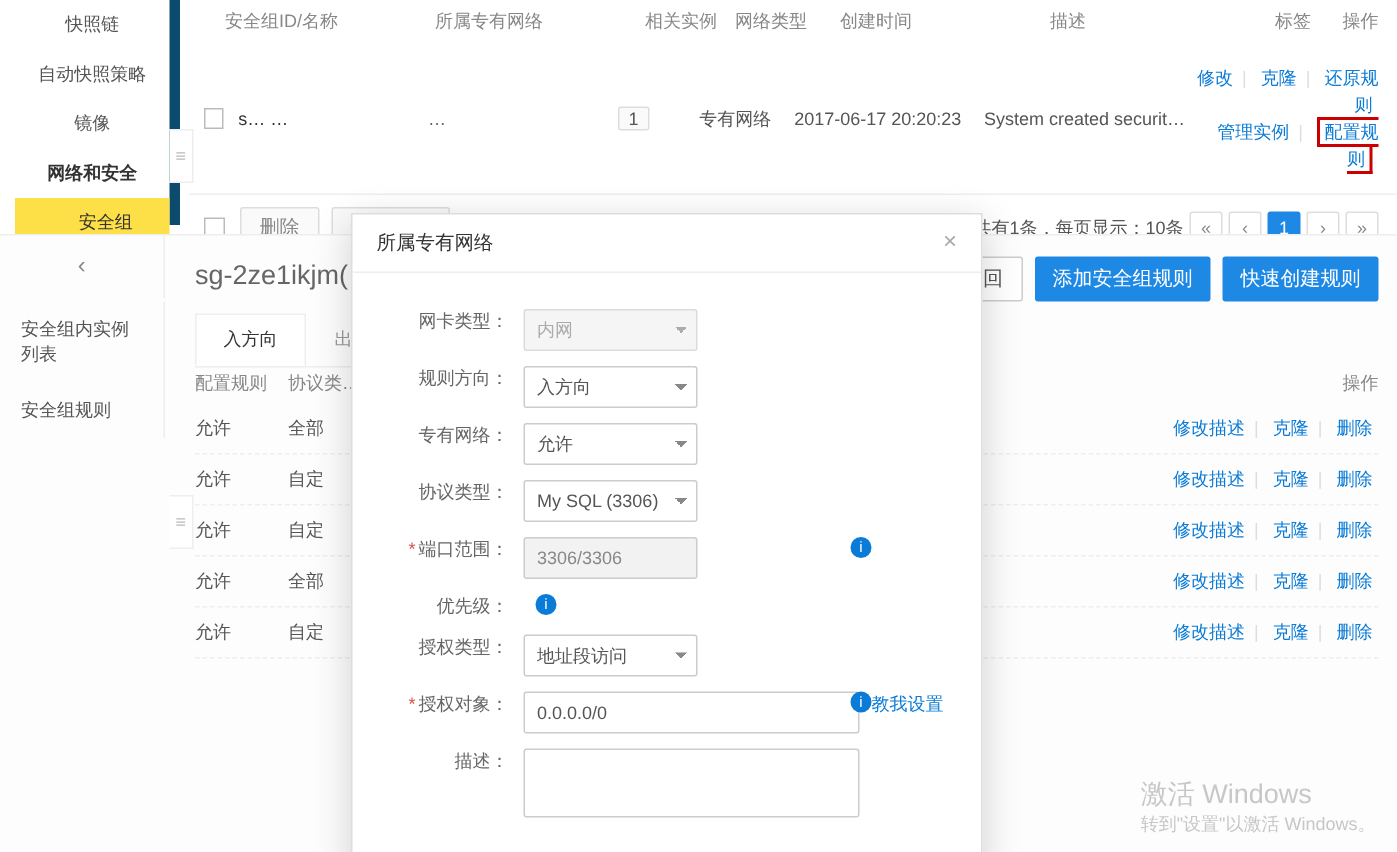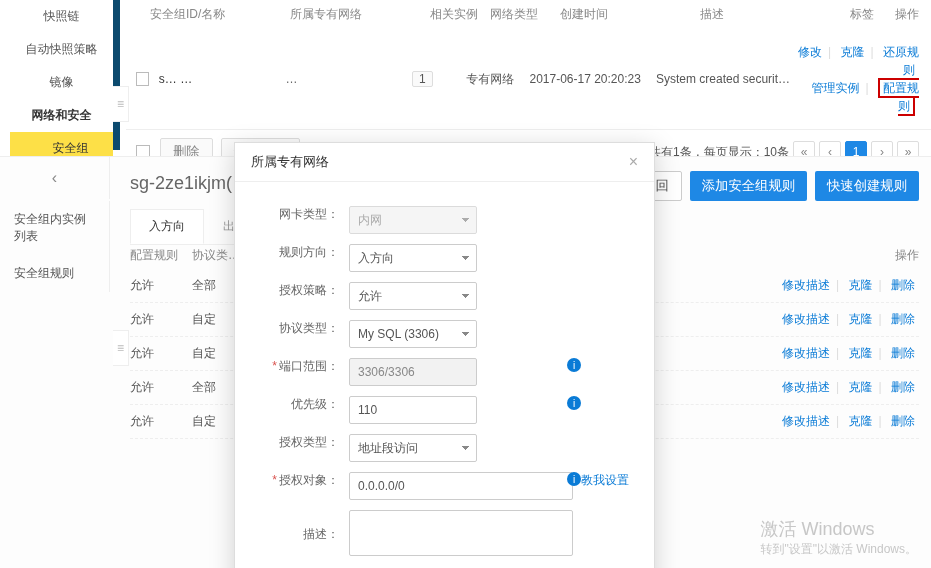--- a/index.html
+++ b/index.html
@@ -55,21 +55,21 @@
   
   .modal { position:absolute; left:234px; top:142px; width:421px; background:#fff; border:1px solid #ddd; box-shadow:0 6px 24px rgba(0,0,0,.18); z-index:10;}
   .modal-head { display:flex; align-items:center; padding:10px 16px; border-bottom:1px solid #eee;}
   .modal-title { font-size:13px; color:#333;}
   .close { margin-left:auto; color:#aaa; font-size:16px; cursor:pointer;}
   .modal-body { padding:14px 24px 26px 24px;}
   .frow { display:flex; align-items:flex-start; margin:10px 0;}
   .flab { width:90px; text-align:right; color:#666; padding-right:10px;}
   .flab .req { color:#d9534f; margin-right:2px;}
   .fctrl { width:210px;}
-  .sel, .inp, .ta { width:128px; height:28px; border:1px solid #ccc; border-radius:2px; padding:0 8px; color:#555; background:#fff; font-size:12px;}
+  .sel, .inp, .ta { width:116px; height:28px; border:1px solid #ccc; border-radius:2px; padding:0 8px; color:#555; background:#fff; font-size:12px;}
   .sel { appearance:none; background-image:linear-gradient(45deg,transparent 50%,#888 50%),linear-gradient(135deg,#888 50%,transparent 50%); background-position:right 10px center,right 6px center; background-size:4px 4px,4px 4px; background-repeat:no-repeat; padding-right:22px;}
   .sel.disabled { background-color:#f2f2f2; color:#888;}
   .inp.disabled { background:#f2f2f2; color:#888;}
   .inp.wide, .ta { width:224px;}
   .ta { height:46px; padding:6px 8px; resize:none;}
   .info-icon { width:14px;height:14px;border-radius:50%;background:#0a7bd6;color:#fff;display:inline-flex;align-items:center;justify-content:center;font-size:10px;margin-left:8px;}
   .teach { color:#0a7bd6; text-decoration:none; font-size:12px;}
   
   .watermark { position:absolute; right:14px; bottom:10px; text-align:left; color:#c7c7c7;}
   .watermark .l1{ font-size:18px;}
@@ -220,48 +220,47 @@
   <div class="modal-body">
     <div class="frow">
       <span class="flab">网卡类型：</span>
       <span class="fctrl"><select class="sel disabled" disabled=""><option>内网</option></select></span>
     </div>
     <div class="frow">
       <span class="flab">规则方向：</span>
       <span class="fctrl"><select class="sel"><option>入方向</option></select></span>
     </div>
     <div class="frow">
-      <span class="flab">授权策略：</span>
+      <span class="flab">专有网络：</span>
       <span class="fctrl"><select class="sel"><option>允许</option></select></span>
     </div>
     <div class="frow">
       <span class="flab">协议类型：</span>
       <span class="fctrl"><select class="sel"><option>My SQL (3306)</option></select></span>
     </div>
     <div class="frow">
       <span class="flab"><span class="req">*</span><span>端口范围：</span></span>
       <span class="fctrl"><input class="inp disabled" disabled="" value="3306/3306" style=""></span>
       <span class="info-icon">i</span>
     </div>
     <div class="frow">
       <span class="flab">优先级：</span>
-      <span class="fctrl"><input class="inp" value="110" style=""></span>
       <span class="info-icon">i</span>
     </div>
     <div class="frow">
       <span class="flab">授权类型：</span>
       <span class="fctrl"><select class="sel"><option>地址段访问</option></select></span>
     </div>
     <div class="frow">
       <span class="flab"><span class="req">*</span><span>授权对象：</span></span>
       <span class="fctrl"><input class="inp wide" value="0.0.0.0/0" style=""></span>
       <span class="info-icon">i</span>
       <a class="teach">教我设置</a>
     </div>
-    <div class="frow" style="align-items:center">
+    <div class="frow" style="align-items:flex-start">
       <span class="flab">描述：</span>
       <span class="fctrl"><textarea class="ta" style=""></textarea></span>
     </div>
 
   </div>
 </div>
 
 <div class="watermark">
   <div class="l1">激活 Windows</div>
   <div class="l2">转到"设置"以激活 Windows。</div>

